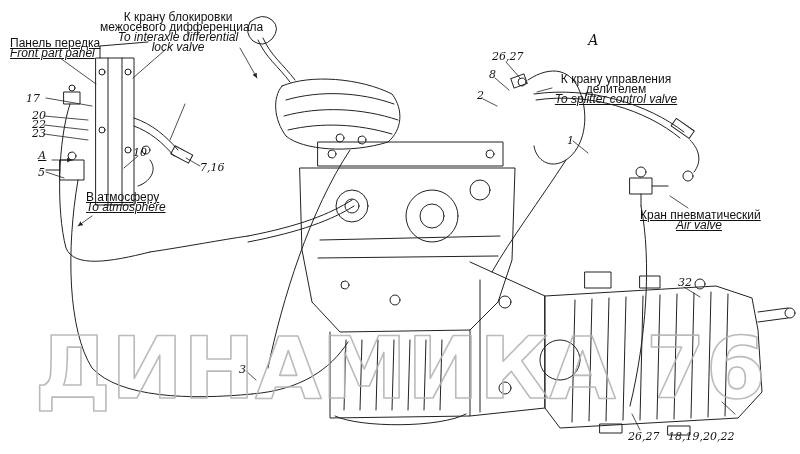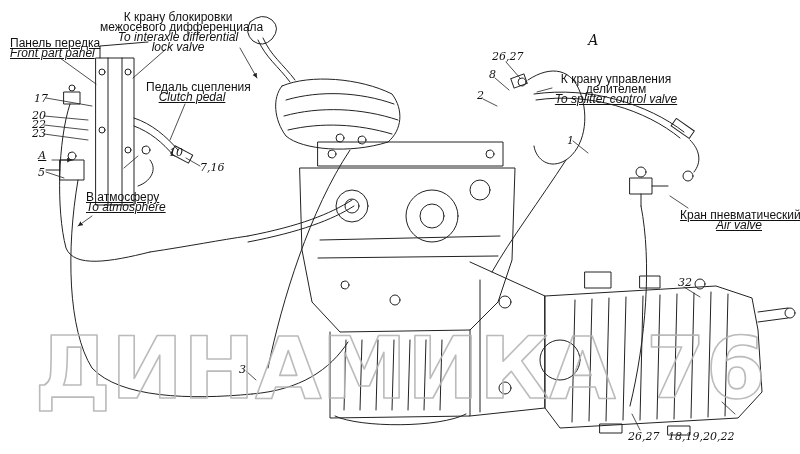--- a/index.html
+++ b/index.html
@@ -188,33 +188,29 @@
     <div>межосевого дифференциала</div>
     <div class="en">To interaxle differential</div>
     <div class="en">lock valve</div>
   </div>
 
   <div class="lbl" style="left:10px;top:38px;">
     <div class="u">Панель передка</div>
     <div class="en u">Front part panel</div>
   </div>
 
-  <div class="num" style="left:34px;top:92px;">17</div>
+  <div class="num" style="left:26px;top:92px;">17</div>
   <div class="num" style="left:32px;top:109px;">20</div>
   <div class="num" style="left:32px;top:118px;">22</div>
   <div class="num" style="left:32px;top:127px;">23</div>
 
   <div class="num u" style="left:38px;top:149px;">А</div>
   <div class="num" style="left:38px;top:166px;">5</div>
-  <div class="num" style="left:133px;top:146px;margin-left:36px;">10</div>
-
-  <div class="lbl center" style="left:146px;top:82px;width:92px;">
-    <div>Педаль сцепления</div>
-    <div class="en u">Clutch pedal</div>
-  </div>
+  <div class="num" style="left:133px;top:146px;">10</div>
+
 
   <div class="num" style="left:200px;top:161px;text-align:right;">7,16</div>
 
   <div class="lbl" style="left:86px;top:192px;">
     <div class="u">В атмосферу</div>
     <div class="en u">To atmosphere</div>
   </div>
 
   <div class="num" style="left:492px;top:50px;">26,27</div>
   <div class="num" style="left:489px;top:68px;">8</div>
@@ -223,21 +219,21 @@
   <div class="seclbl" style="left:588px;top:32px;">А</div>
 
   <div class="lbl center" style="left:552px;top:74px;width:128px;">
     <div>К крану управления</div>
     <div>делителем</div>
     <div class="en u">To splitter control valve</div>
   </div>
 
   <div class="num" style="left:567px;top:134px;">1</div>
 
-  <div class="lbl center" style="left:680px;top:210px;width:118px;">
+  <div class="lbl center" style="left:640px;top:210px;width:118px;">
     <div class="u">Кран пневматический</div>
     <div class="en u">Air valve</div>
   </div>
 
   <div class="num" style="left:678px;top:276px;">32</div>
 
   <div class="num" style="left:239px;top:363px;">3</div>
 
 
   <div class="num" style="left:628px;top:430px;">26,27</div>

